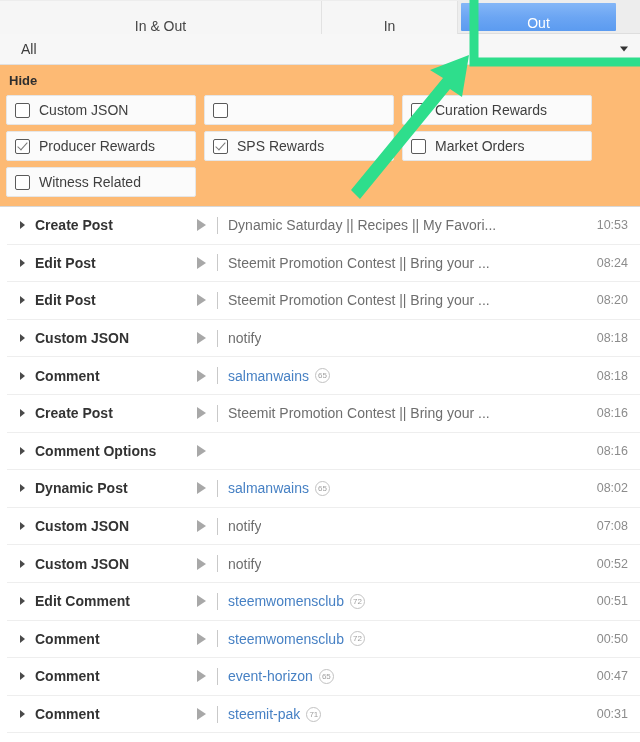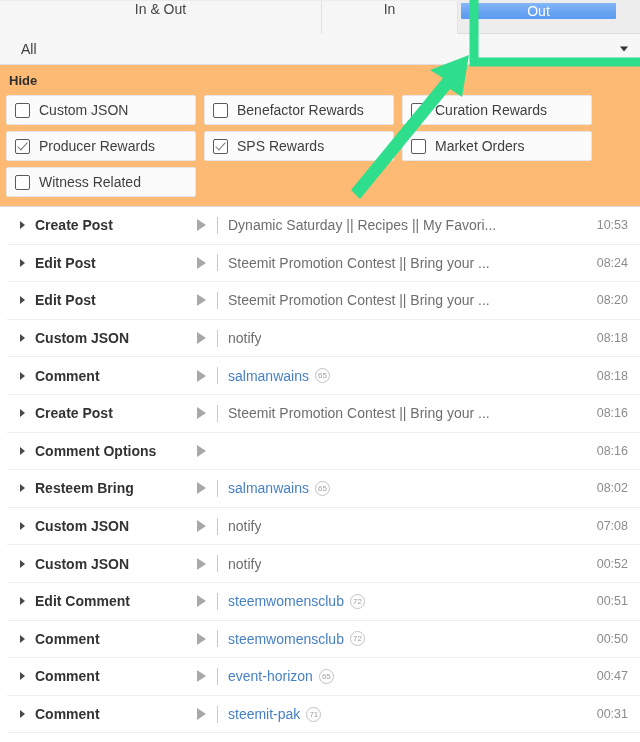--- a/index.html
+++ b/index.html
@@ -21,40 +21,40 @@
   
   .tabbar {
     display: flex;
     height: 34px;
     background: #ededed;
     border-bottom: 1px solid #dedede;
   }
   .tab {
     flex: 0 0 auto;
     display: flex;
-    align-items: flex-start;
+    align-items: flex-end;
     justify-content: center;
     font-size: 14px;
     color: #454545;
     background: #f6f6f6;
     border-right: 1px solid #e2e2e2;
     height: 33px;
     margin: 1px 0 0 0;
     cursor: pointer;
   }
   .tab.t1 { width: 322px; }
   .tab.t2 { width: 136px; }
   .tab.t3 {
     width: 182px;
     border-right: none;
     background: linear-gradient(to bottom, #84b6f7 0%, #6ba5f3 52%, #5b9bf0 100%);
     color: #ffffff;
     font-weight: 400;
     margin: 3px 3px 0 3px;
-    height: 16px;
+    height: 28px;
     border-radius: 1px;
     width: 155px;
   }
 
   
   .selectrow {
     position: relative;
     height: 31px;
     background: #f7f7f7;
     border-bottom: 1px solid #e0e0e0;
@@ -236,21 +236,20 @@
 
   <div class="hidepanel">
     <div class="title">Hide</div>
     <div class="cbgrid" id="cbgrid">
         <div class="cbitem">
           <span class="cbbox"></span>
           <span class="cblabel">Custom JSON</span>
         </div>
         <div class="cbitem">
           <span class="cbbox"></span>
-          <span class="cblabel">Benefactor Rewards</span>
         </div>
         <div class="cbitem">
           <span class="cbbox"></span>
           <span class="cblabel">Curation Rewards</span>
         </div>
         <div class="cbitem">
           <span class="cbbox checked"></span>
           <span class="cblabel">Producer Rewards</span>
         </div>
         <div class="cbitem">
@@ -333,21 +332,21 @@
       <div class="row">
         <span class="expand"></span>
         <span class="optype">Comment Options</span>
         <span class="playzone">
           <span class="play"></span>
         </span>
         <span class="time">08:16</span>
       </div>
       <div class="row">
         <span class="expand"></span>
-        <span class="optype">Resteem Bring</span>
+        <span class="optype">Dynamic Post</span>
         <span class="playzone">
           <span class="play"></span>
           <span class="pipe"></span>
           <span class="detail link">salmanwains</span>
           <span class="rep">65</span>
         </span>
         <span class="time">08:02</span>
       </div>
       <div class="row">
         <span class="expand"></span>

